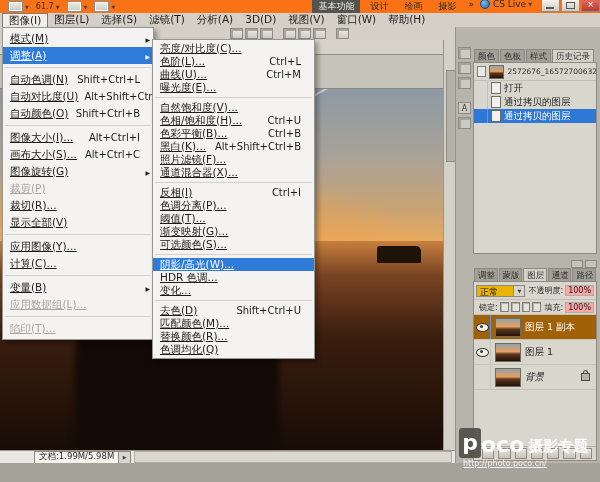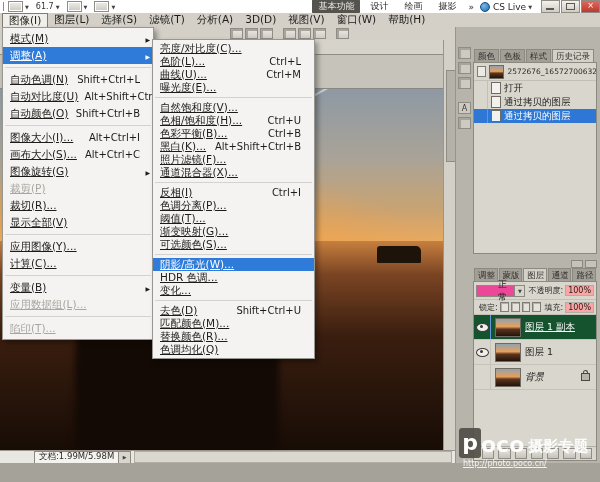--- a/index.html
+++ b/index.html
@@ -1,26 +1,26 @@
 <!DOCTYPE html>
 <html><head>
 <meta charset="utf-8">
 <style>
   html,body{margin:0;padding:0;}
   body{font-family:"DejaVu Sans",sans-serif;-webkit-font-smoothing:antialiased;}
   .screen{position:relative;width:600px;height:482px;overflow:hidden;background:#c2bfb7;font-size:11px;color:#1d1c19;}
 
   
-  .appbar{position:absolute;left:0;top:0;width:600px;height:13px;background:#ffffff;border-bottom:1px solid #bdb9b1;display:flex;align-items:center;font-size:8px;}
+  .appbar{position:absolute;left:0;top:0;width:600px;height:13px;background:#f97316;border-bottom:1px solid #bdb9b1;display:flex;align-items:center;font-size:8px;}
   .ab-sep{width:1px;height:9px;background:#8f8c84;margin:0 4px 0 3px;}
   .ab-group{display:flex;align-items:center;margin-right:7px;}
   .ab-icon{width:13px;height:9px;border:1px solid #8f8c84;background:linear-gradient(#efede7,#ccc9c1);box-shadow:inset 0 0 0 1px #fff;}
   .ab-caret{font-size:5px;margin-left:2px;color:#44423e;}
   .ab-zoom{font-size:8px;color:#35332f;}
-  .ab-right{margin-left:auto;display:flex;align-items:center;}
+  .ab-right{margin-left:auto;display:flex;align-items:flex-start;}
   .ws-btn{padding:1px 6px;margin-right:4px;font-size:9px;color:#2c2a26;border-radius:2px;}
   .ws-btn.active{background:#55534e;color:#eceae4;}
   .ab-overflow{font-size:9px;margin:0 6px 0 2px;color:#2c2a26;}
   .cslive{display:flex;align-items:center;margin-right:8px;font-size:9px;color:#2c2a26;}
   .globe{width:8px;height:8px;border-radius:50%;background:radial-gradient(circle at 35% 35%,#7db9e8,#1767ab);margin-right:3px;border:1px solid #0e4f86;}
   .winbtns{display:flex;}
   .wb{width:17px;height:11px;border:1px solid #8f8c84;background:linear-gradient(#f4f2ec,#cfccc4);margin-left:1px;position:relative;}
   .wb .min-glyph{position:absolute;left:4px;bottom:2px;width:8px;height:2px;background:#5a5852;}
   .wb .rest-glyph{position:absolute;left:4px;top:2px;width:7px;height:5px;border:1px solid #5a5852;}
   .wb.close{background:linear-gradient(#e06a5c,#b93a30);color:#fff;font-size:8px;text-align:center;line-height:10px;}
@@ -94,39 +94,39 @@
   .h-icon{width:8px;height:10px;border:1px solid #6e6b64;background:#f2f1ed;margin:0 3px;flex:0 0 auto;}
   .h-lbl{font-size:9.5px;white-space:nowrap;overflow:hidden;}
   .h-row.selected{background:#2e77d4;color:#fff;}
   .h-row.selected .h-gutter{border-right-color:#5f97dd;}
 
   .layers{margin-top:6px;}
   .lp-header{display:flex;justify-content:flex-end;height:8px;align-items:center;}
   .lp-hicon{width:10px;height:6px;border:1px solid #8c8981;background:#c6c3bb;margin-left:2px;}
   .layers .pbody{height:180px;background:#d9d6ce;position:relative;}
   .blendrow{display:flex;align-items:center;height:17px;padding:0 2px;border-bottom:1px solid #c2bfb7;}
-  .combo{width:56px;height:12px;background:#ec4899;border:1px solid #8c8981;display:flex;align-items:center;font-size:9px;padding-left:21px;box-sizing:border-box;}
+  .combo{width:56px;height:12px;background:#eab308;border:1px solid #8c8981;display:flex;font-size:9px;padding-left:3px;box-sizing:border-box;}
   .combo .cArr{margin-left:auto;width:10px;height:100%;background:#d8d5cd;border-left:1px solid #8c8981;font-size:5px;text-align:center;line-height:10px;color:#44423e;}
   .tinylbl{font-size:8px;margin-left:3px;color:#2c2a26;white-space:nowrap;}
   .valbox{font-size:8px;border:1px solid #b0ada5;background:#fca5a5;padding:0 2px;margin-left:2px;}
   .lockrow{display:flex;align-items:center;height:14px;padding:0 2px;border-bottom:1px solid #c2bfb7;}
   .lk-icon{width:8px;height:8px;border:1px solid #807d76;background:#e4e2da;margin-left:2px;box-shadow:inset 1px 1px 0 #b5b2aa;}
   .lockrow .fill{margin-left:auto;display:flex;align-items:center;}
   .l-row{display:flex;align-items:center;height:24px;border-bottom:1px solid #c6c3bb;}
   .l-eyebox{width:16px;height:100%;border-right:1px solid #c6c3bb;display:flex;align-items:center;justify-content:center;flex:0 0 auto;}
   .eye{display:none;width:11px;height:7px;border:1px solid #3c3a36;border-radius:50%;position:relative;background:#f0efe9;}
   .eye::after{content:"";position:absolute;left:3px;top:1px;width:3px;height:3px;border-radius:50%;background:#3c3a36;}
   .l-row.visible .eye{display:block;}
   .l-thumb{width:24px;height:17px;border:1px solid #6e6b64;margin:0 4px;background:linear-gradient(180deg,#93a2ad 0%,#e8a05a 45%,#5a3520 60%,#241308 100%);flex:0 0 auto;}
   .l-name{font-size:9.5px;white-space:nowrap;overflow:hidden;}
   .l-lock{display:none;width:7px;height:6px;border:1px solid #4a4844;position:relative;margin-left:auto;margin-right:6px;background:#b7b4ac;}
   .l-lock::before{content:"";position:absolute;left:1px;top:-4px;width:3px;height:3px;border:1px solid #4a4844;border-bottom:none;border-radius:3px 3px 0 0;}
   .l-row.bg-layer .l-lock{display:block;}
   .l-row.bg-layer .l-name{font-style:italic;}
-  .l-row.selected{background:#14532d;color:#fff;text-decoration:underline;}
+  .l-row.selected{background:#a16207;color:#fff;}
   .l-row.selected .l-eyebox{border-right-color:#5f97dd;}
   .pb-icons{position:absolute;left:0;bottom:0;width:100%;height:14px;border-top:1px solid #b0ada5;display:flex;align-items:center;padding-left:8px;box-sizing:border-box;}
   .pb-icon{width:11px;height:9px;border:1px solid #8f8c85;background:linear-gradient(#e8e6e0,#c6c3bb);margin-right:4px;}
 
   
   .watermark{position:absolute;left:459px;top:428px;width:141px;z-index:40;color:#fff;}
   .wm-line1{display:flex;align-items:flex-end;}
   .wm-badge{width:22px;height:30px;background:rgba(80,78,72,0.92);border-radius:3px;text-align:center;font-size:22px;font-weight:bold;line-height:30px;}
   .wm-rest{font-size:22px;font-weight:bold;letter-spacing:0;opacity:0.95;line-height:26px;}
   .wm-title{font-size:15px;font-weight:bold;margin-left:4px;opacity:0.95;line-height:24px;white-space:nowrap;}

